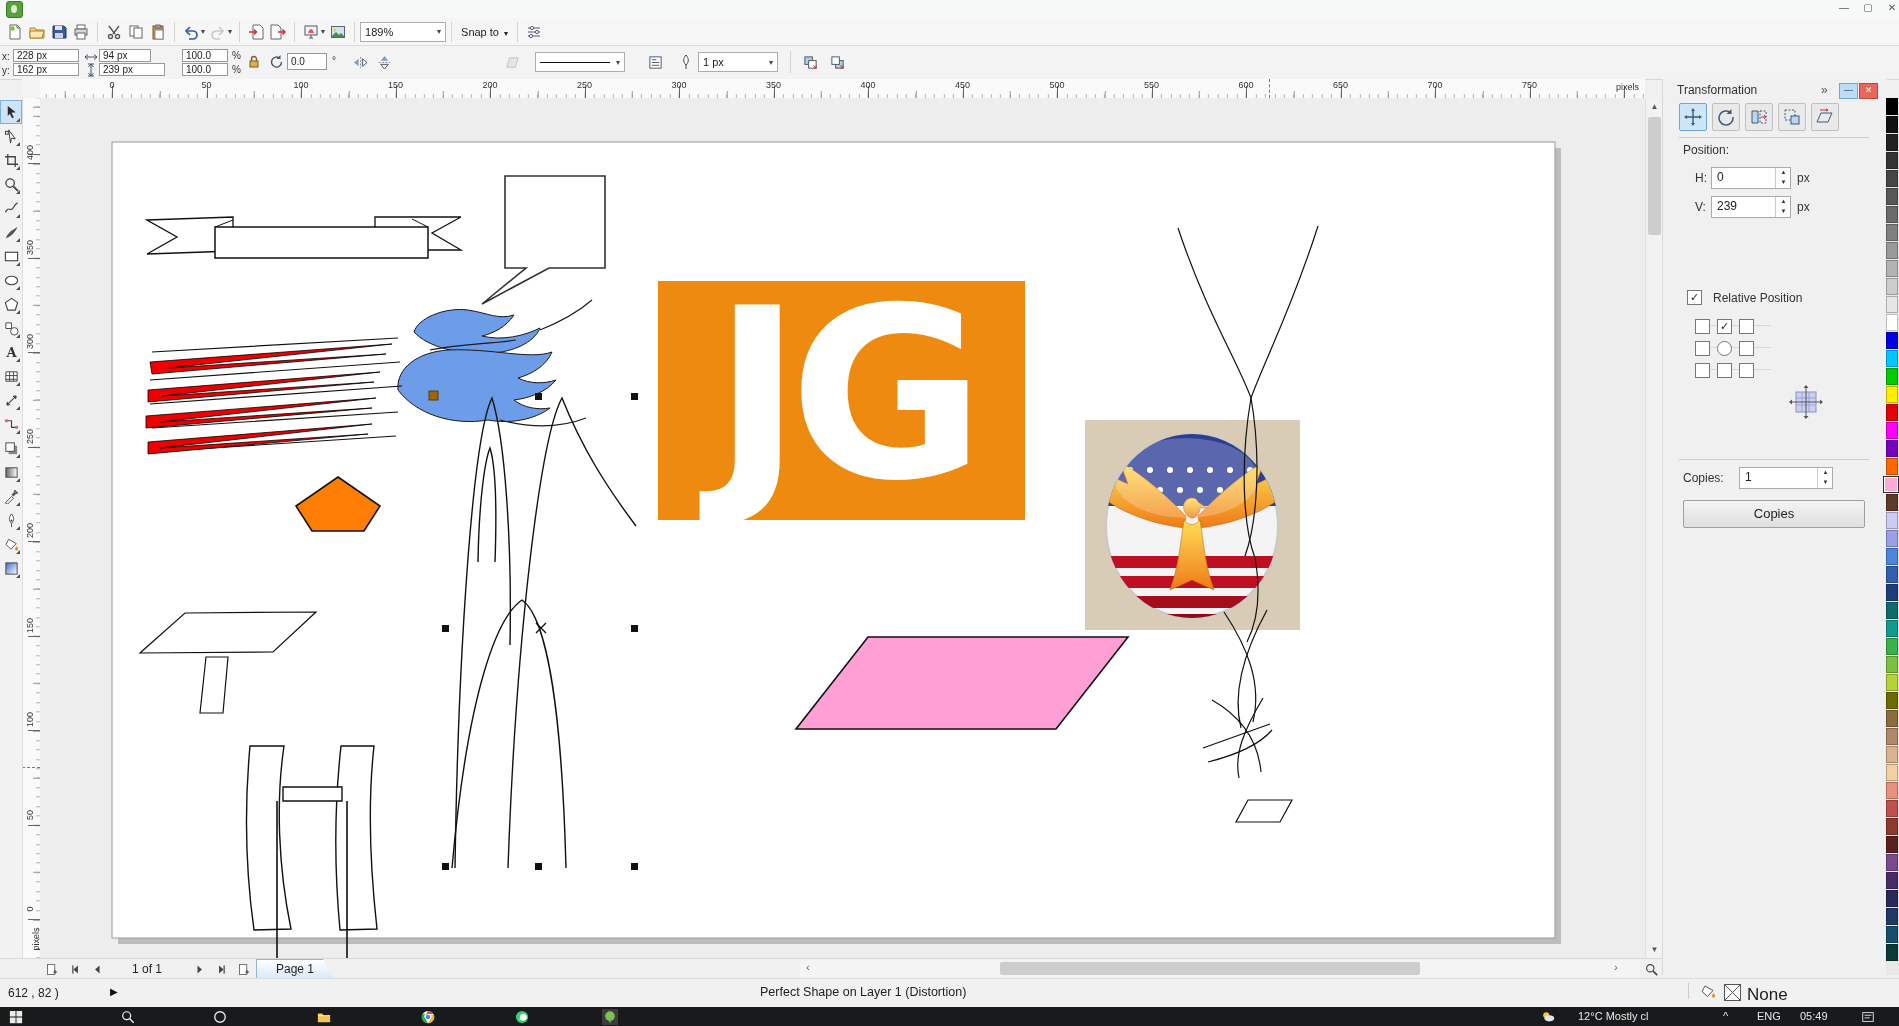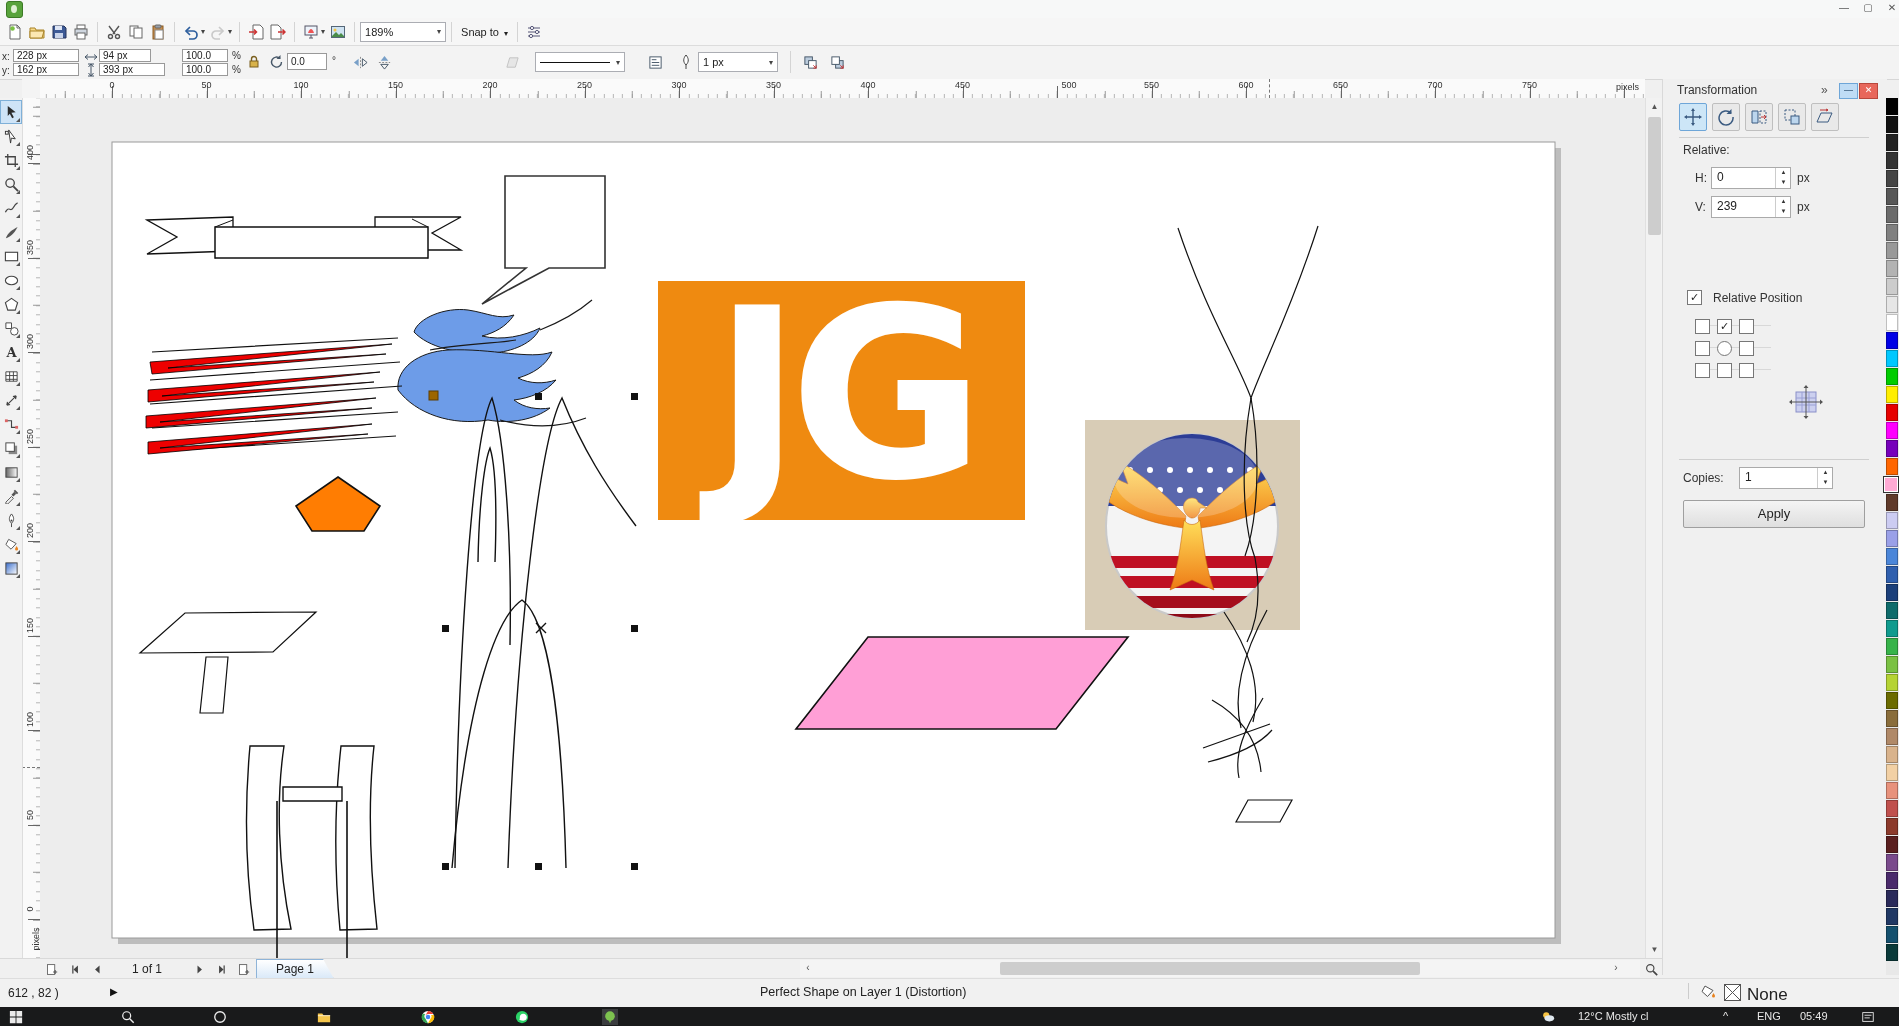--- a/index.html
+++ b/index.html
@@ -236,21 +236,21 @@
     <span class="plabel" style="left:2px;top:19px">y:</span>
     <div class="pfield" style="left:13px;top:3px;width:66px">228 px</div>
     <div class="pfield" style="left:13px;top:17px;width:66px">162 px</div>
     <span class="picon" style="left:83px;top:3px"><svg viewBox="0 0 16 16">
           <path d="M2 8h12M2 8l3-2.5M2 8l3 2.5M14 8l-3-2.5M14 8l-3 2.5" stroke="#456" fill="none"></path>
         </svg></span>
     <span class="picon" style="left:83px;top:16px"><svg viewBox="0 0 16 16">
           <path d="M8 2v12M8 2L5.5 5M8 2l2.5 3M8 14l-2.5-3M8 14l2.5-3M5 2h6M5 14h6" stroke="#456" fill="none"></path>
         </svg></span>
     <div class="pfield" style="left:99px;top:3px;width:52px">94 px</div>
-    <div class="pfield" style="left:99px;top:17px;width:66px">393 px</div>
+    <div class="pfield" style="left:99px;top:17px;width:66px">239 px</div>
     <div class="pfield" style="left:182px;top:3px;width:46px">100.0</div>
     <div class="pfield" style="left:182px;top:17px;width:46px">100.0</div>
     <span class="plabel" style="left:232px;top:4px">%</span>
     <span class="plabel" style="left:232px;top:18px">%</span>
     <span class="picon" style="left:246px;top:8px"><svg viewBox="0 0 16 16">
           <rect x="4" y="7" width="8" height="6" fill="#d8b24a" stroke="#7a5f1e"></rect>
           <path d="M5.5 7V5a2.5 2.5 0 0 1 5 0v2" fill="none" stroke="#7a5f1e" stroke-width="1.4"></path>
         </svg></span>
     <span class="picon" style="left:268px;top:8px"><svg viewBox="0 0 16 16">
           <path d="M12 4.5A5 5 0 1 0 13.5 8" fill="none" stroke="#456" stroke-width="1.4"></path>
@@ -319,21 +319,21 @@
   <span class="hrlabel" style="left: 72px;">0</span>
       <span class="hrlabel" style="left: 166.5px;">50</span>
       <span class="hrlabel" style="left: 261px;">100</span>
       <span class="hrlabel" style="left: 355.5px;">150</span>
       <span class="hrlabel" style="left: 450px;">200</span>
       <span class="hrlabel" style="left: 544.5px;">250</span>
       <span class="hrlabel" style="left: 639px;">300</span>
       <span class="hrlabel" style="left: 733.5px;">350</span>
       <span class="hrlabel" style="left: 828px;">400</span>
       <span class="hrlabel" style="left: 922.5px;">450</span>
-      <span class="hrlabel" style="left: 1017px; margin-left: 12px;">500</span>
+      <span class="hrlabel" style="left: 1017px;">500</span>
       <span class="hrlabel" style="left: 1111.5px;">550</span>
       <span class="hrlabel" style="left: 1206px;">600</span>
       <span class="hrlabel" style="left: 1300.5px;">650</span>
       <span class="hrlabel" style="left: 1395px;">700</span>
       <span class="hrlabel" style="left: 1489.5px;">750</span>
     </div>
   <div class="abs" id="vruler">
     <div id="vruler-marker"></div>
     <span id="vruler-unit">pixels</span>
   <span class="vrlabel" style="top: 50px;">400</span>
@@ -648,21 +648,21 @@
         </div>
         <div class="dtool">
           <svg viewBox="0 0 18 18">
             <path d="M5 5h11l-4 9H1z" fill="none" stroke="#3a5a80"></path>
             <path d="M4 2h8M10 1l2 1-2 1" stroke="#b33" fill="none"></path>
           </svg>
         </div>
       </div>
     <div class="dsep" style="top:58px"></div>
 
-    <div class="dlabel" style="left:20px;top:64px">Relative:</div>
+    <div class="dlabel" style="left:20px;top:64px">Position:</div>
     <div class="dlabel" style="left:32px;top:92px">H:</div>
     <div class="dinput" style="left:48px;top:88px;width:80px">0</div>
     <div class="spin" style="left:112px;top:89px">
         <span>▲</span>
         <span>▼</span>
       </div>
     <div class="dlabel" style="left:134px;top:92px">px</div>
     <div class="dlabel" style="left:32px;top:121px">V:</div>
     <div class="dinput" style="left:48px;top:117px;width:80px">239</div>
     <div class="spin" style="left:112px;top:118px">
@@ -693,21 +693,21 @@
           <path d="M17 0l2.5 3h-5zM17 34l2.5-3h-5zM0 17l3-2.5v5zM34 17l-3-2.5v5z" fill="#555"></path>
         </svg></div>
 
     <div class="dsep" style="top:380px"></div>
     <div class="dlabel" style="left:20px;top:392px">Copies:</div>
     <div class="dinput" style="left:76px;top:388px;width:94px">1</div>
     <div class="spin" style="left:154px;top:389px">
         <span>▲</span>
         <span>▼</span>
       </div>
-    <div id="apply-btn">Apply</div>
+    <div id="apply-btn">Copies</div>
   </div>
 
   <div class="abs" id="palette">
       <div class="swatch" style="top: 0px; background: rgb(0, 0, 0);"></div>
       <div class="swatch" style="top: 18px; background: rgb(17, 17, 17);"></div>
       <div class="swatch" style="top: 36px; background: rgb(34, 34, 34);"></div>
       <div class="swatch" style="top: 54px; background: rgb(51, 51, 51);"></div>
       <div class="swatch" style="top: 72px; background: rgb(69, 69, 69);"></div>
       <div class="swatch" style="top: 90px; background: rgb(87, 87, 87);"></div>
       <div class="swatch" style="top: 108px; background: rgb(107, 107, 107);"></div>

